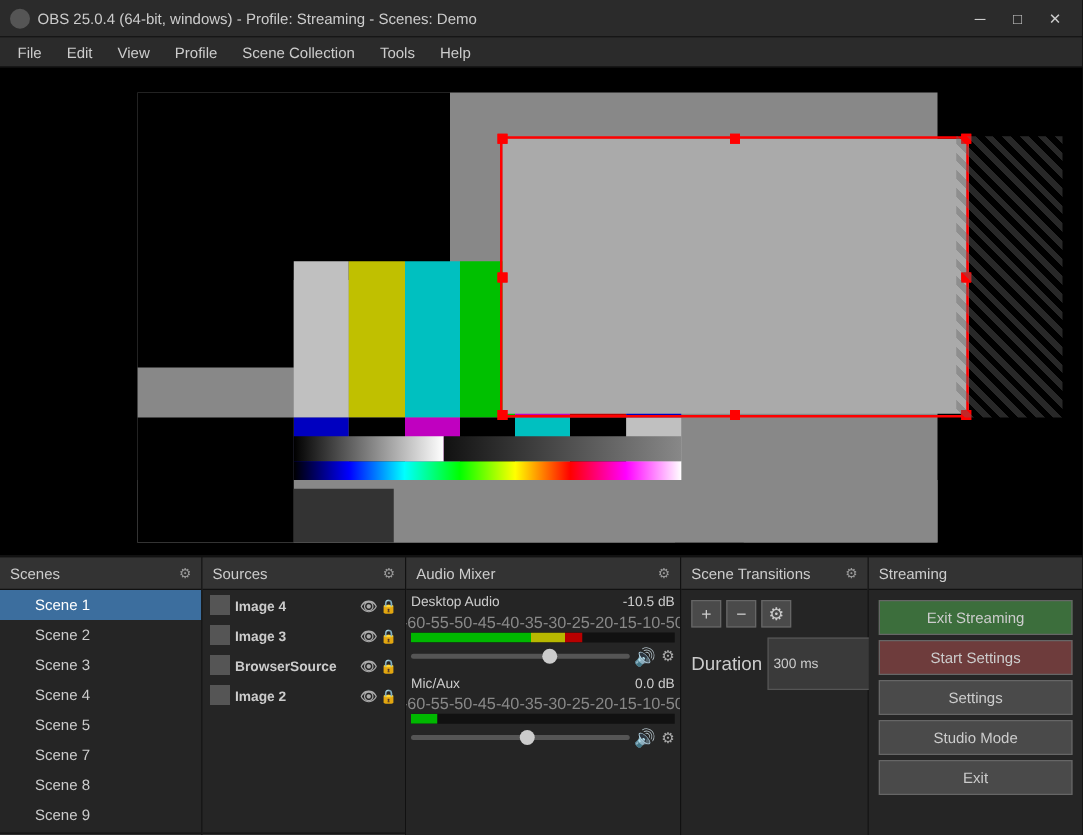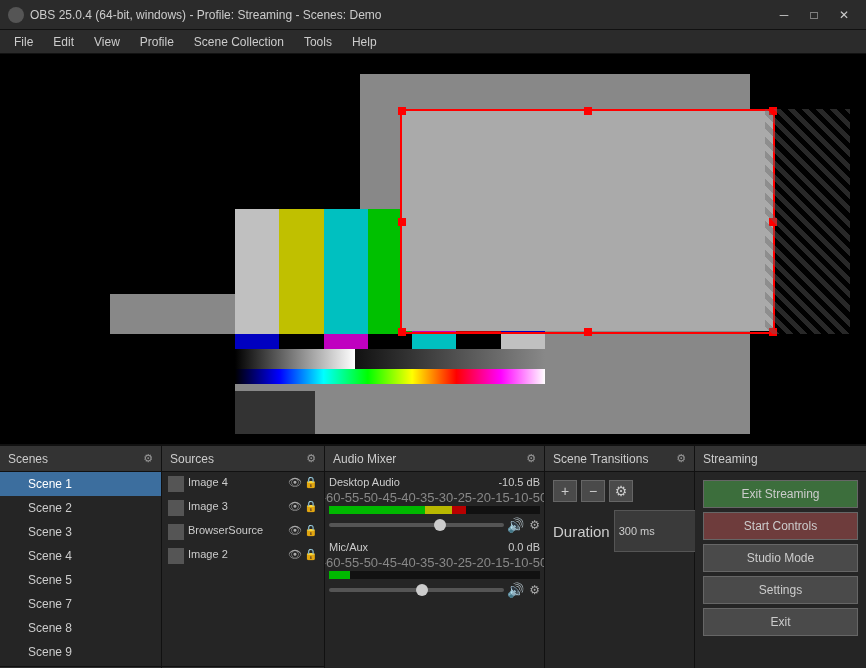--- a/index.html
+++ b/index.html
@@ -232,26 +232,27 @@
     #sources-panel {
       width: 163px;
     }
     #sources-list {
       flex: 1;
       background: #252525;
       overflow-y: auto;
     }
     .source-item {
       display: flex;
-      align-items: flex-start;
+      align-items: flex-end;
       padding: 4px 6px;
       cursor: pointer;
       color: #ccc;
       font-size: 12px;
       gap: 4px;
+      font-weight: bold;
     }
     .source-icon {
       width: 16px;
       height: 16px;
       background: #555;
       flex-shrink: 0;
     }
     .source-name { flex: 1; font-size: 11px; }
     .source-actions {
       display: flex;
@@ -713,20 +714,20 @@
       </div>
     </div>
   </div>
 
   <div class="panel" id="controls-panel">
     <div class="panel-header">
       <span>Streaming</span>
     </div>
     <div id="controls-content">
       <button class="ctrl-btn streaming">Exit Streaming</button>
-      <button class="ctrl-btn recording">Start Controls</button>
+      <button class="ctrl-btn recording">Start Settings</button>
+      <button class="ctrl-btn">Settings</button>
       <button class="ctrl-btn">Studio Mode</button>
-      <button class="ctrl-btn">Settings</button>
       <button class="ctrl-btn">Exit</button>
     </div>
   </div>
 
 </div>
 
 </body></html>

